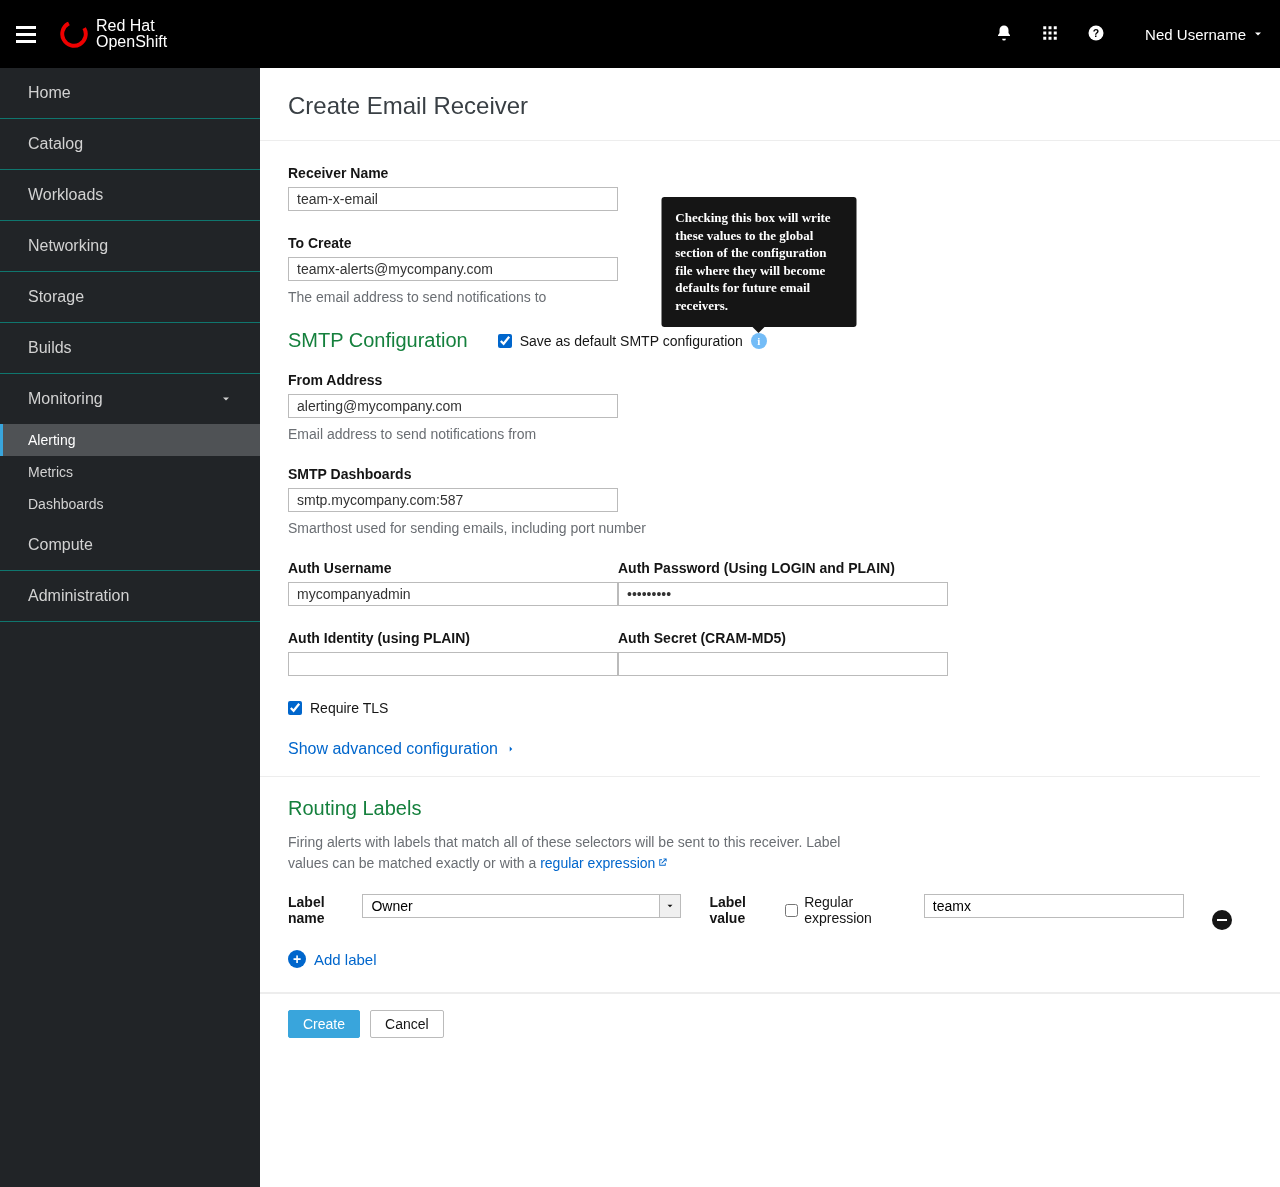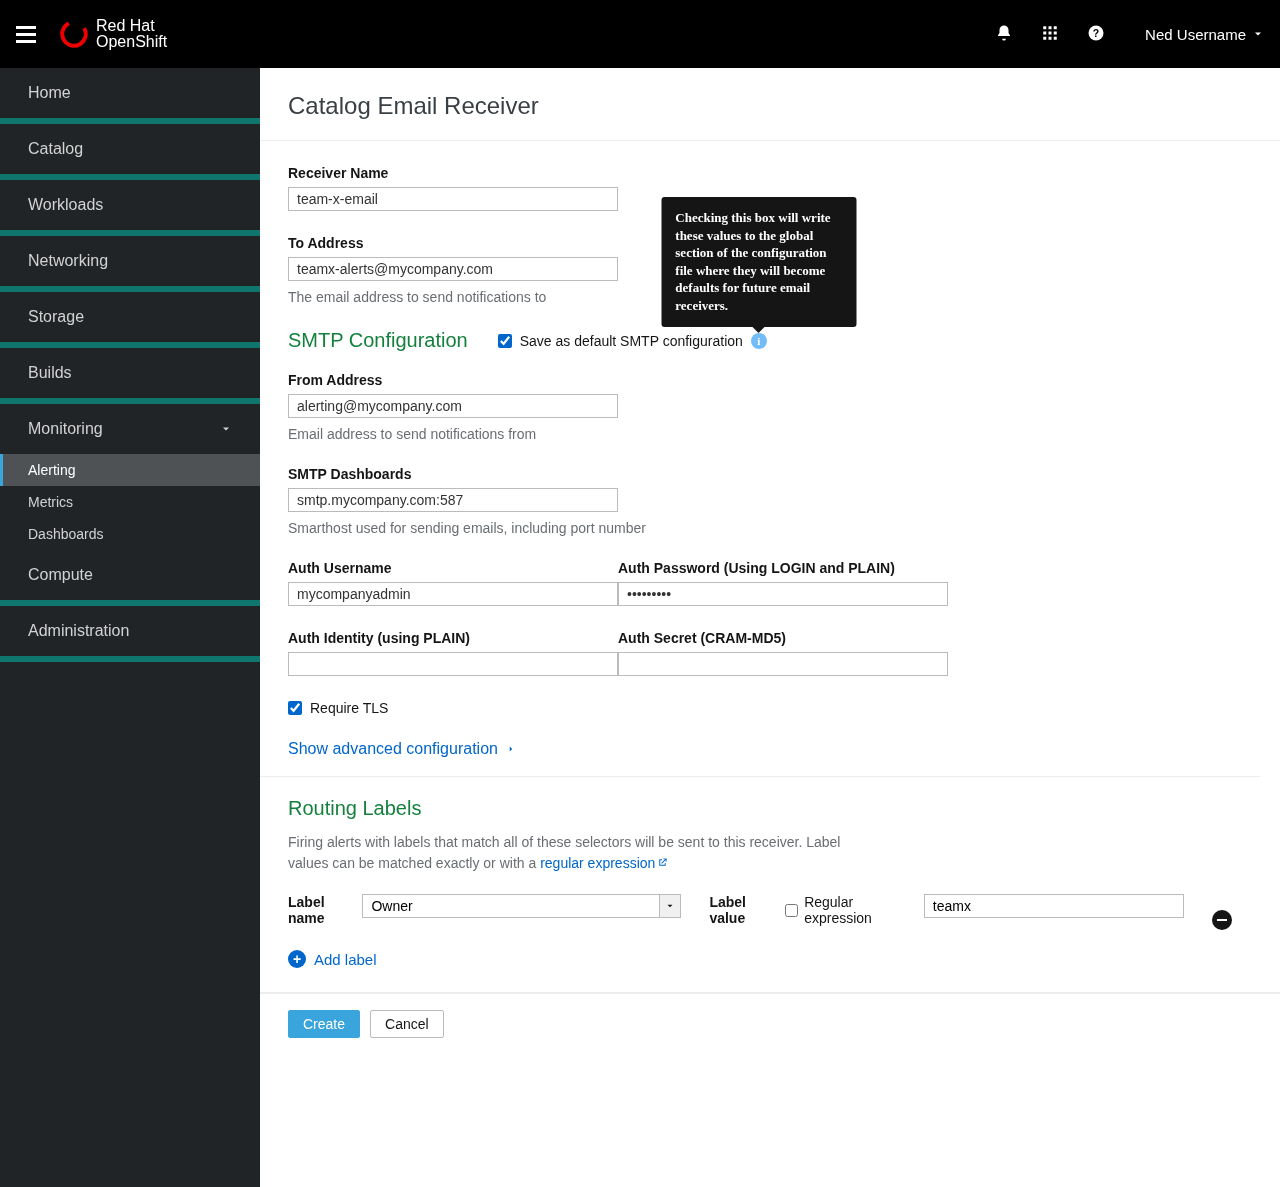--- a/index.html
+++ b/index.html
@@ -16,21 +16,21 @@
 .brand-text .os { font-weight:400; }
 .masthead-spacer { flex:1; }
 .masthead-icons { display:flex; align-items:center; gap:28px; margin-right:40px;}
 .masthead-icons svg { width:18px; height:18px; fill:#fff; }
 .user-menu { display:flex; align-items:center; gap:6px; font-size:15px; cursor:pointer;}
 .user-menu svg { width:12px; height:12px; fill:#fff;}
 
 
 .shell { display:flex; min-height: calc(100vh - 68px); }
 .sidebar { width:260px; background:#212427; color:#d2d2d2; flex-shrink:0; padding-top:0;}
-.nav-group { border-bottom:6px solid #0f766e; }
+.nav-group { border-bottom:1px solid #0f766e; }
 .nav-item { padding:16px 28px; font-size:16px; color:#d2d2d2; cursor:pointer; display:flex; justify-content:space-between; align-items:center;}
 .nav-item.expandable svg { width:12px; height:12px; fill:#d2d2d2;}
 .nav-sub { background:#212427; }
 .nav-sub-item { padding:8px 28px 8px 28px; font-size:14px; color:#d2d2d2; cursor:pointer;}
 .nav-sub-item.active { background:#4f5255; color:#fff; border-left:3px solid #39a5dc; padding-left:25px;}
 .nav-group.monitoring { background:#151515; border-bottom:none;}
 .nav-group.monitoring .nav-item{ background:#212427;}
 
 .main { flex:1; background:#fff; position:relative; }
 .page-header { padding: 24px 28px 20px 28px; border-bottom:1px solid #ededed;}
@@ -166,31 +166,31 @@
     <div class="nav-group">
         <div class="nav-item">Compute</div>
       </div>
     <div class="nav-group">
         <div class="nav-item">Administration</div>
       </div>
   </nav>
 
   <main class="main">
     <div class="page-header">
-      <h1 class="page-title">Catalog Email Receiver</h1>
+      <h1 class="page-title">Create Email Receiver</h1>
     </div>
 
     <div class="form-area">
       <div class="form-group">
         <label class="form-label">Receiver Name</label>
         <input class="form-input" value="team-x-email" style="">
       </div>
 
       <div class="form-group">
-        <label class="form-label">To Address</label>
+        <label class="form-label">To Create</label>
         <input class="form-input" value="teamx-alerts@mycompany.com" style="">
         <div class="form-help">The email address to send notifications to</div>
       </div>
 
       <div class="section-row">
         <h2 class="section-title">SMTP Configuration</h2>
         <div class="checkbox-row">
           <input type="checkbox" checked="" style="">
           <span>Save as default SMTP configuration</span>
           <span class="info-icon">i

